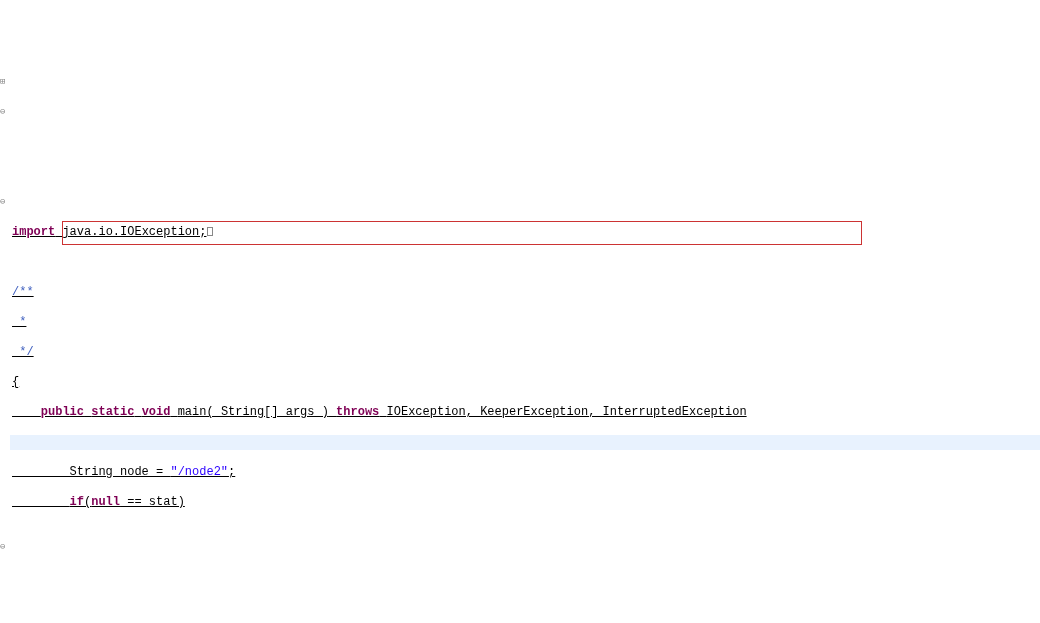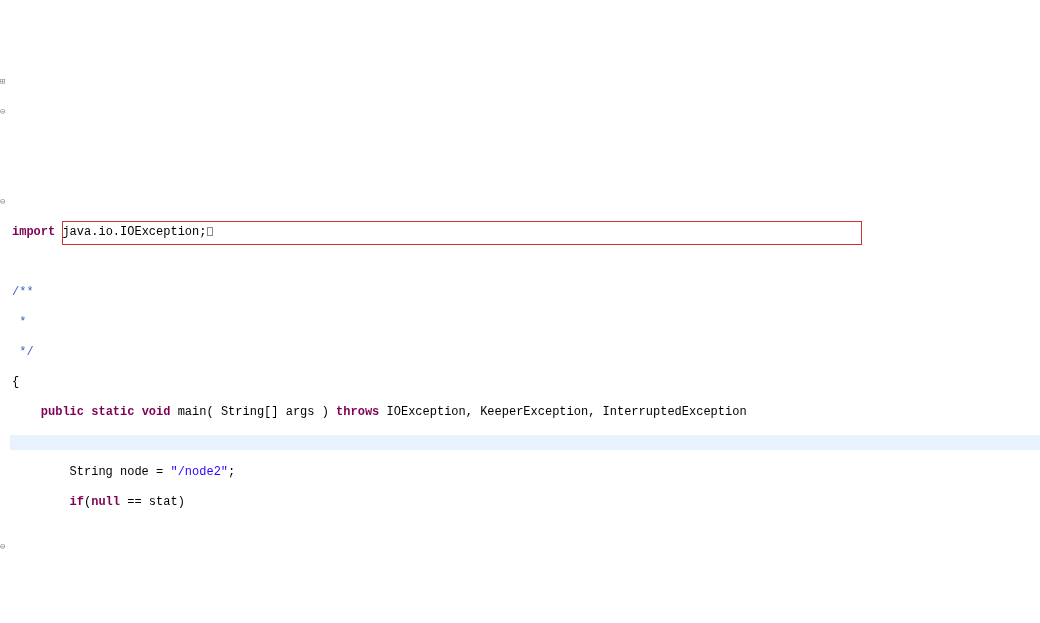--- a/index.html
+++ b/index.html
@@ -28,21 +28,21 @@
     font-size: 9px;
     color: #888;
     text-align: center;
     height: 15px;
     line-height: 15px;
     cursor: pointer;
   }
   .code {
     padding-left: 12px;
   }
-  .line { height: 15px; }
+  .line { height: 15px; text-decoration: underline; }
   .kw { color: #7f0055; font-weight: bold; }
   .str { color: #2a00ff; }
   .cmt { color: #3f5fbf; }
   .hl-box {
     position: absolute;
     border: 1px solid #cc3333;
     pointer-events: none;
   }
   .hl-line {
     position: absolute;

